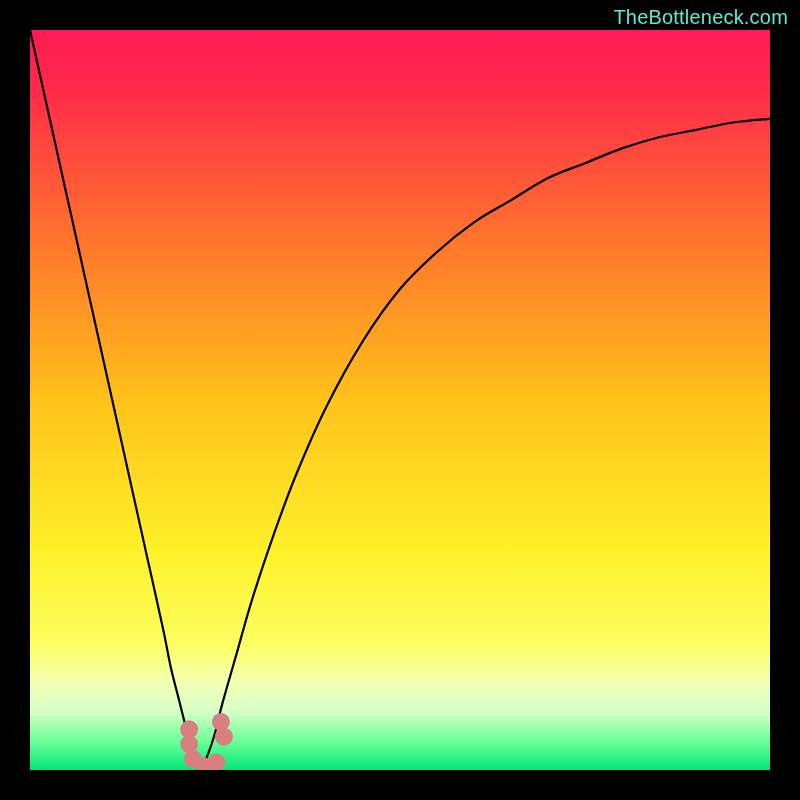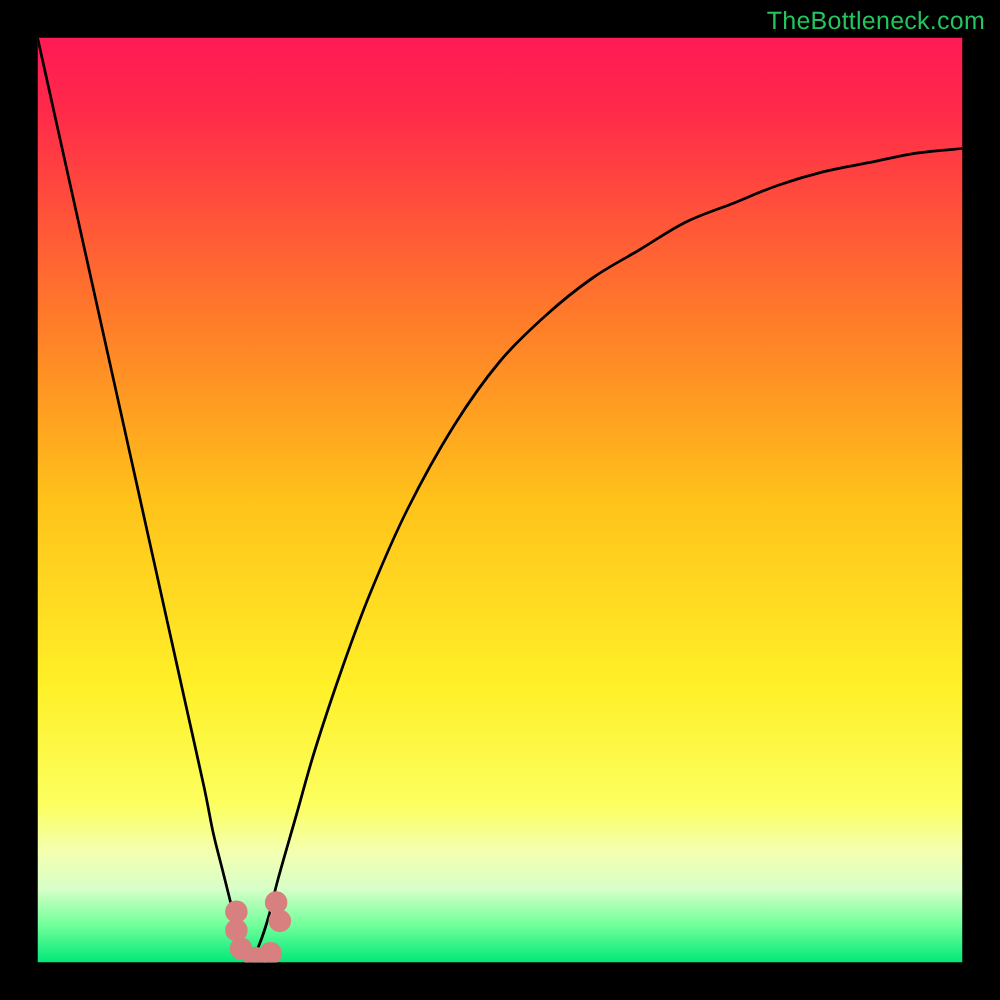--- a/index.html
+++ b/index.html
@@ -23,21 +23,21 @@
     position: absolute;
     left: 30px;
     top: 30px;
     width: 740px;
     height: 740px;
   }
   .watermark {
     position: absolute;
     top: 6px;
     right: 12px;
-    color: #22c55e;
+    color: #5eead4;
     font-size: 20px;
     font-weight: 500;
     letter-spacing: 0.2px;
     user-select: none;
   }
   svg { display: block; }
 </style>
 </head>
 <body>
 

